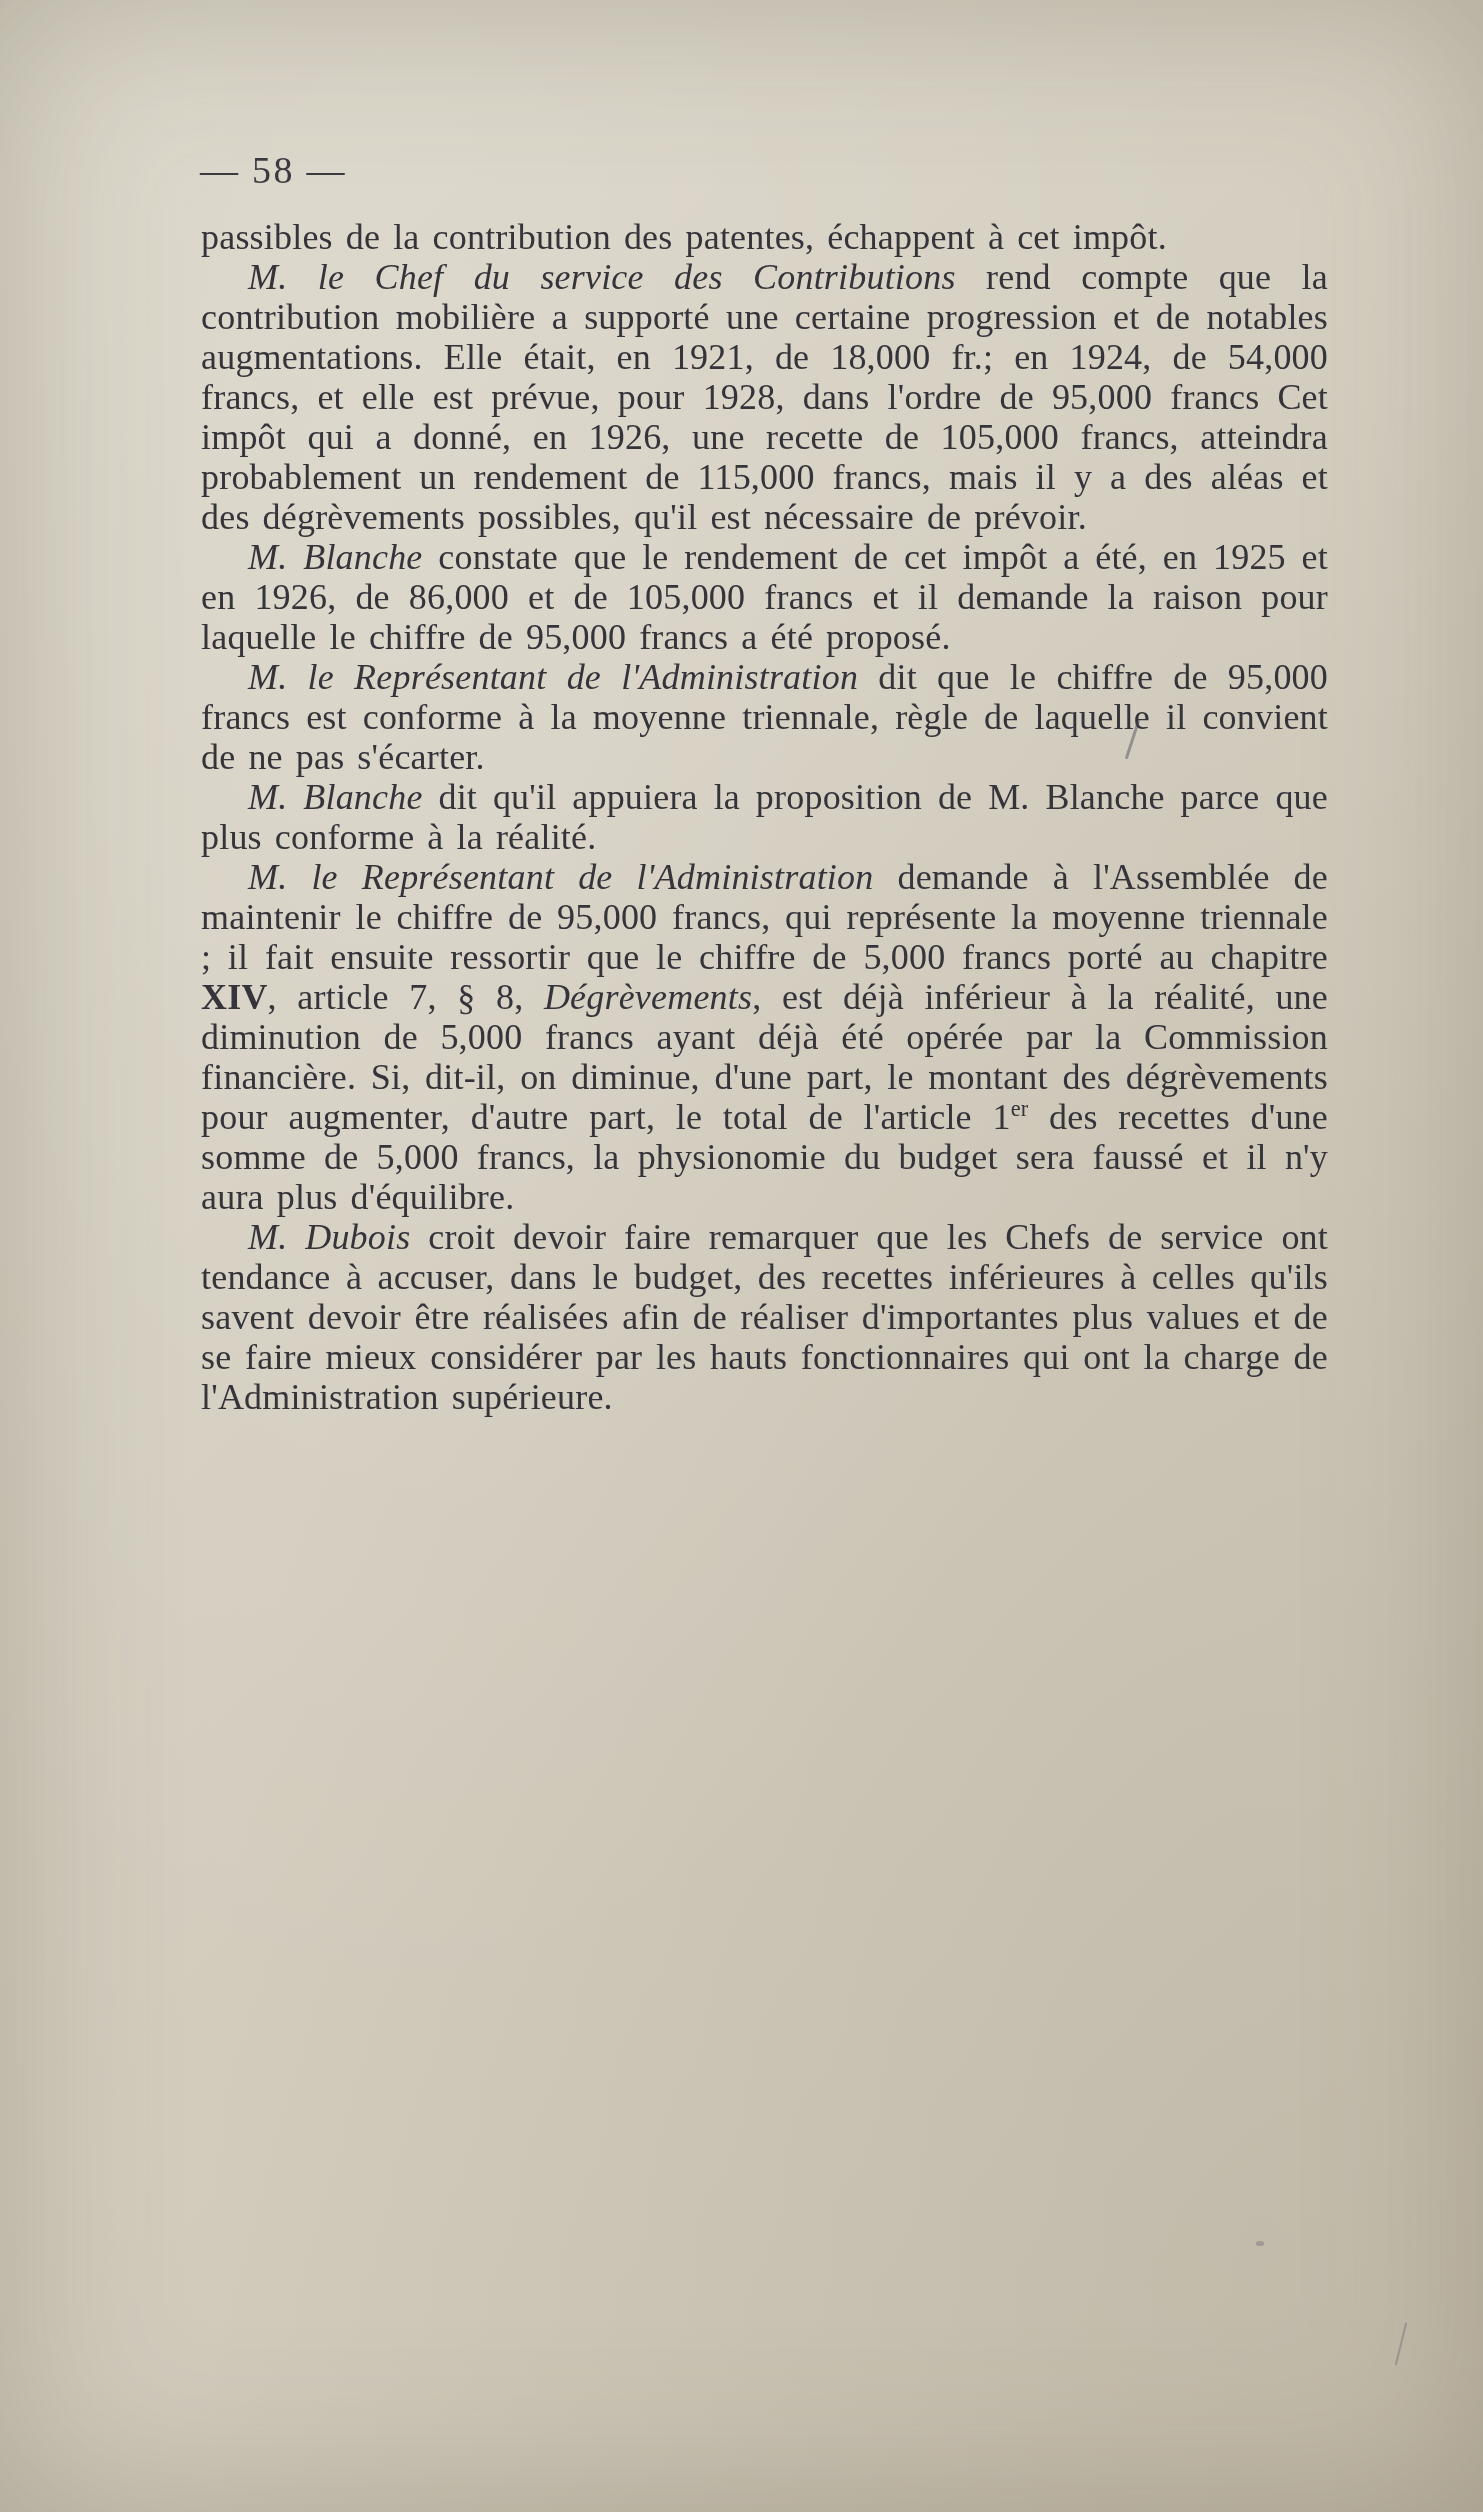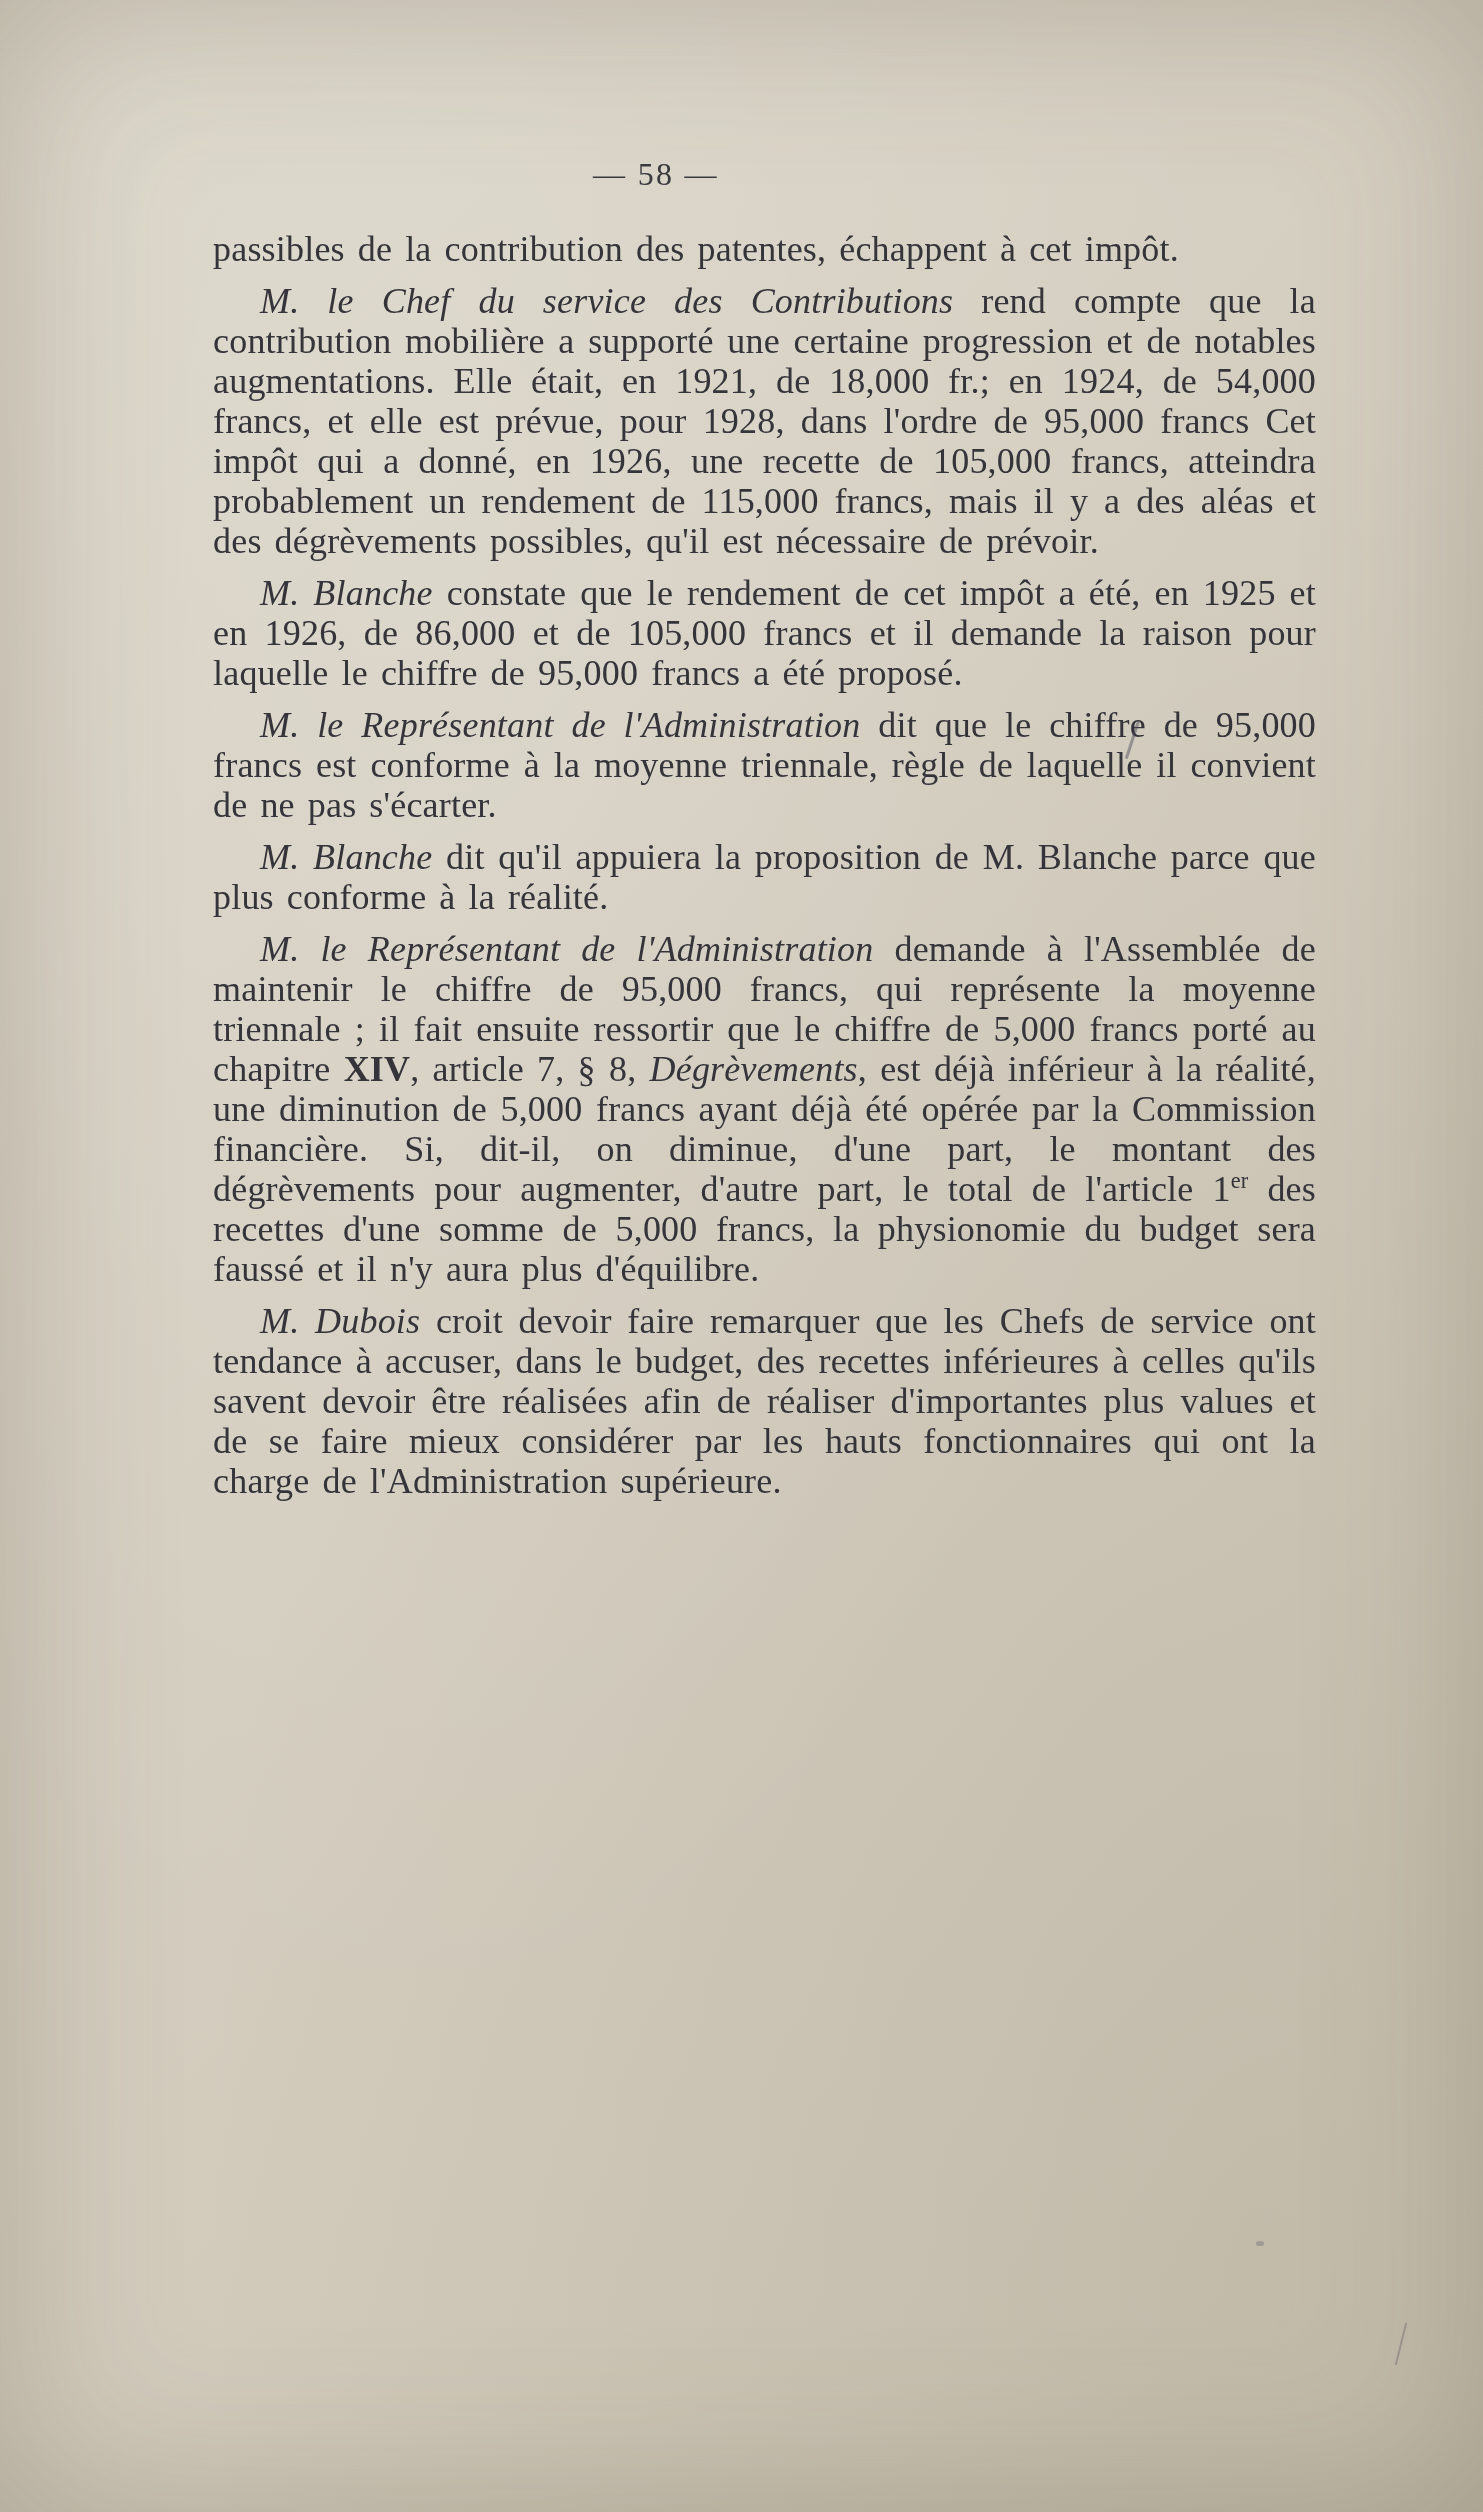--- a/index.html
+++ b/index.html
@@ -14,42 +14,42 @@
       radial-gradient(ellipse at 85% 90%, rgba(90,80,60,0.10), rgba(0,0,0,0) 60%),
       linear-gradient(135deg, #dad5c7 0%, #d4cec0 45%, #ccc5b4 100%);
     box-shadow: inset 0 0 175px rgba(94,84,64,0.30);
     overflow: hidden;
     font-family: "Liberation Serif", "DejaVu Serif", serif;
     color: #35343a;
   }
 
   .page-number {
     position: absolute;
-    top: 156px;
+    top: 148px;
     left: 200px;
     width: 912px;
-    text-align: center;
-    font-size: 32px;
+    text-align: left;
+    font-size: 38px;
     letter-spacing: 2.3px;
     color: #3a3a40;
   }
 
   .content {
     position: absolute;
     left: 201px;
     top: 217px;
     width: 1127px;
     font-size: 36px;
     line-height: 40px;
     text-align: justify;
     word-spacing: 3.8px;
     letter-spacing: 0.2px;
   }
 
-  p.para { margin: 12px; padding: 0; text-indent: 0; font-family: Liberation Serif, serif; }
+  p.para { margin: 0; padding: 0; text-indent: 0; font-family: Liberation Serif, serif; }
   p.para.indent { text-indent: 47px; }
 
   .it { font-style: italic; }
   .b  { font-weight: bold; }
   sup { font-size: 0.62em; line-height: 0; }
 
   
   .stray-mark {
     position: absolute;
     left: 1131px;

